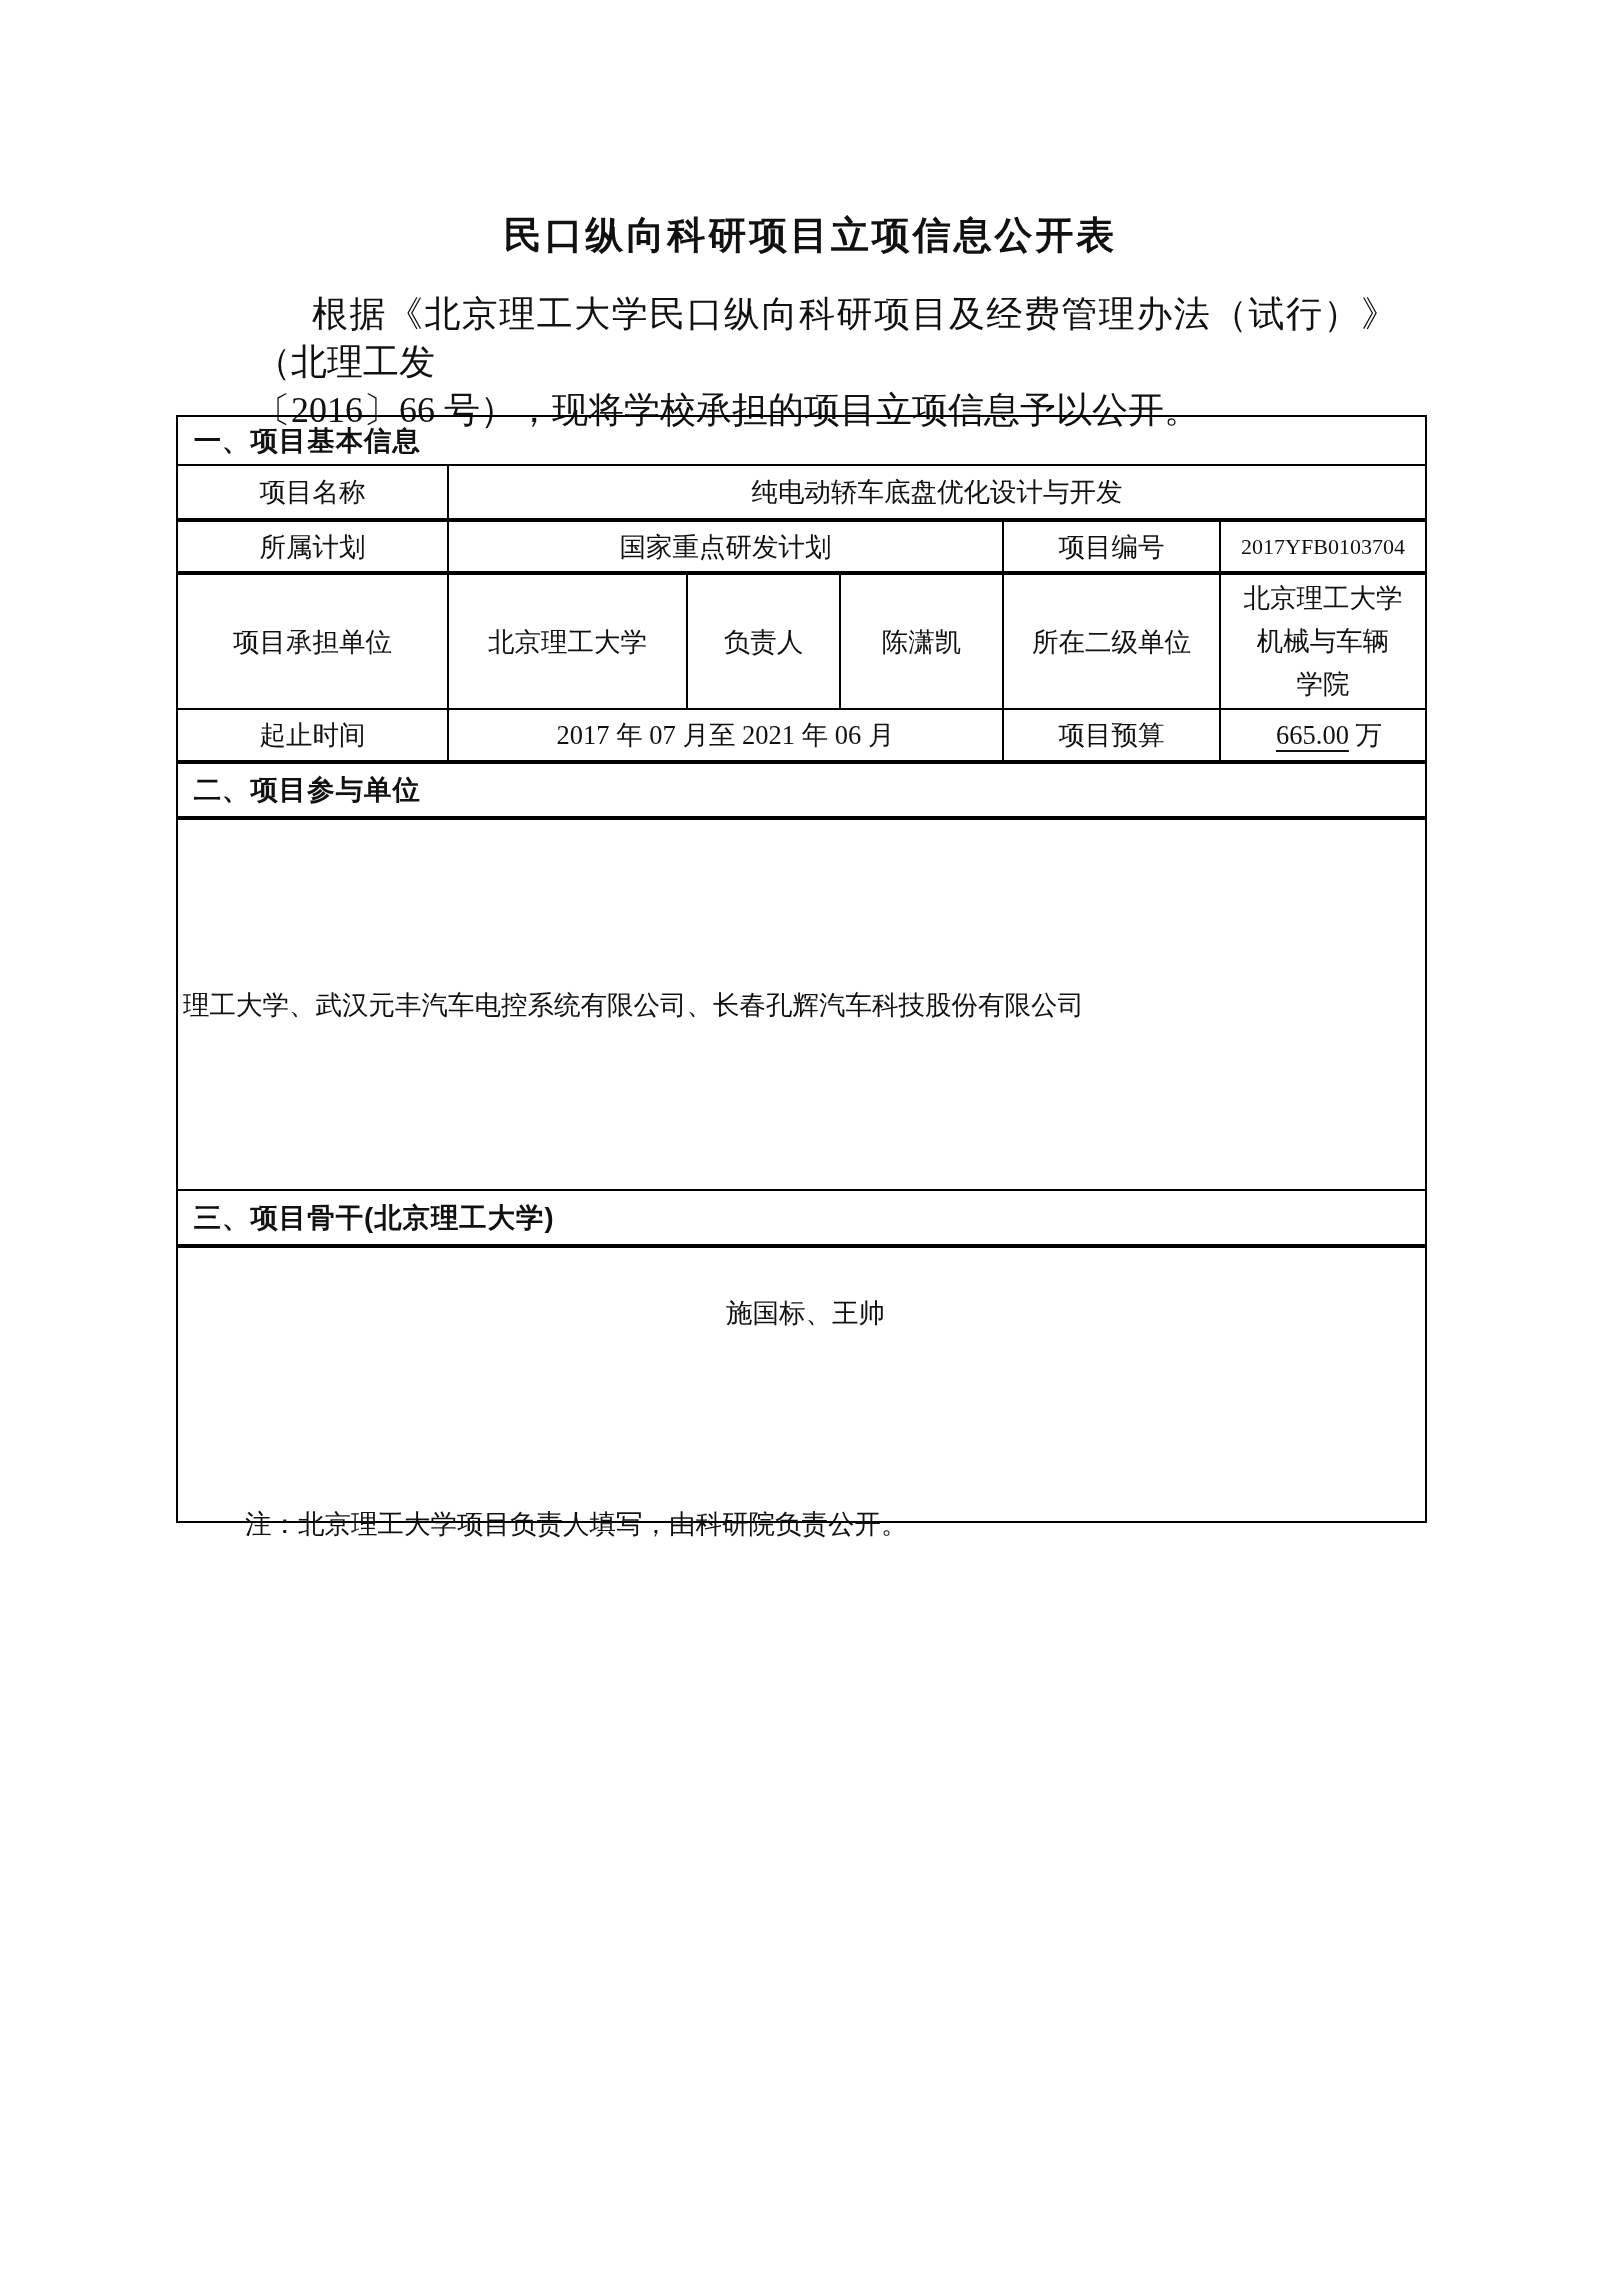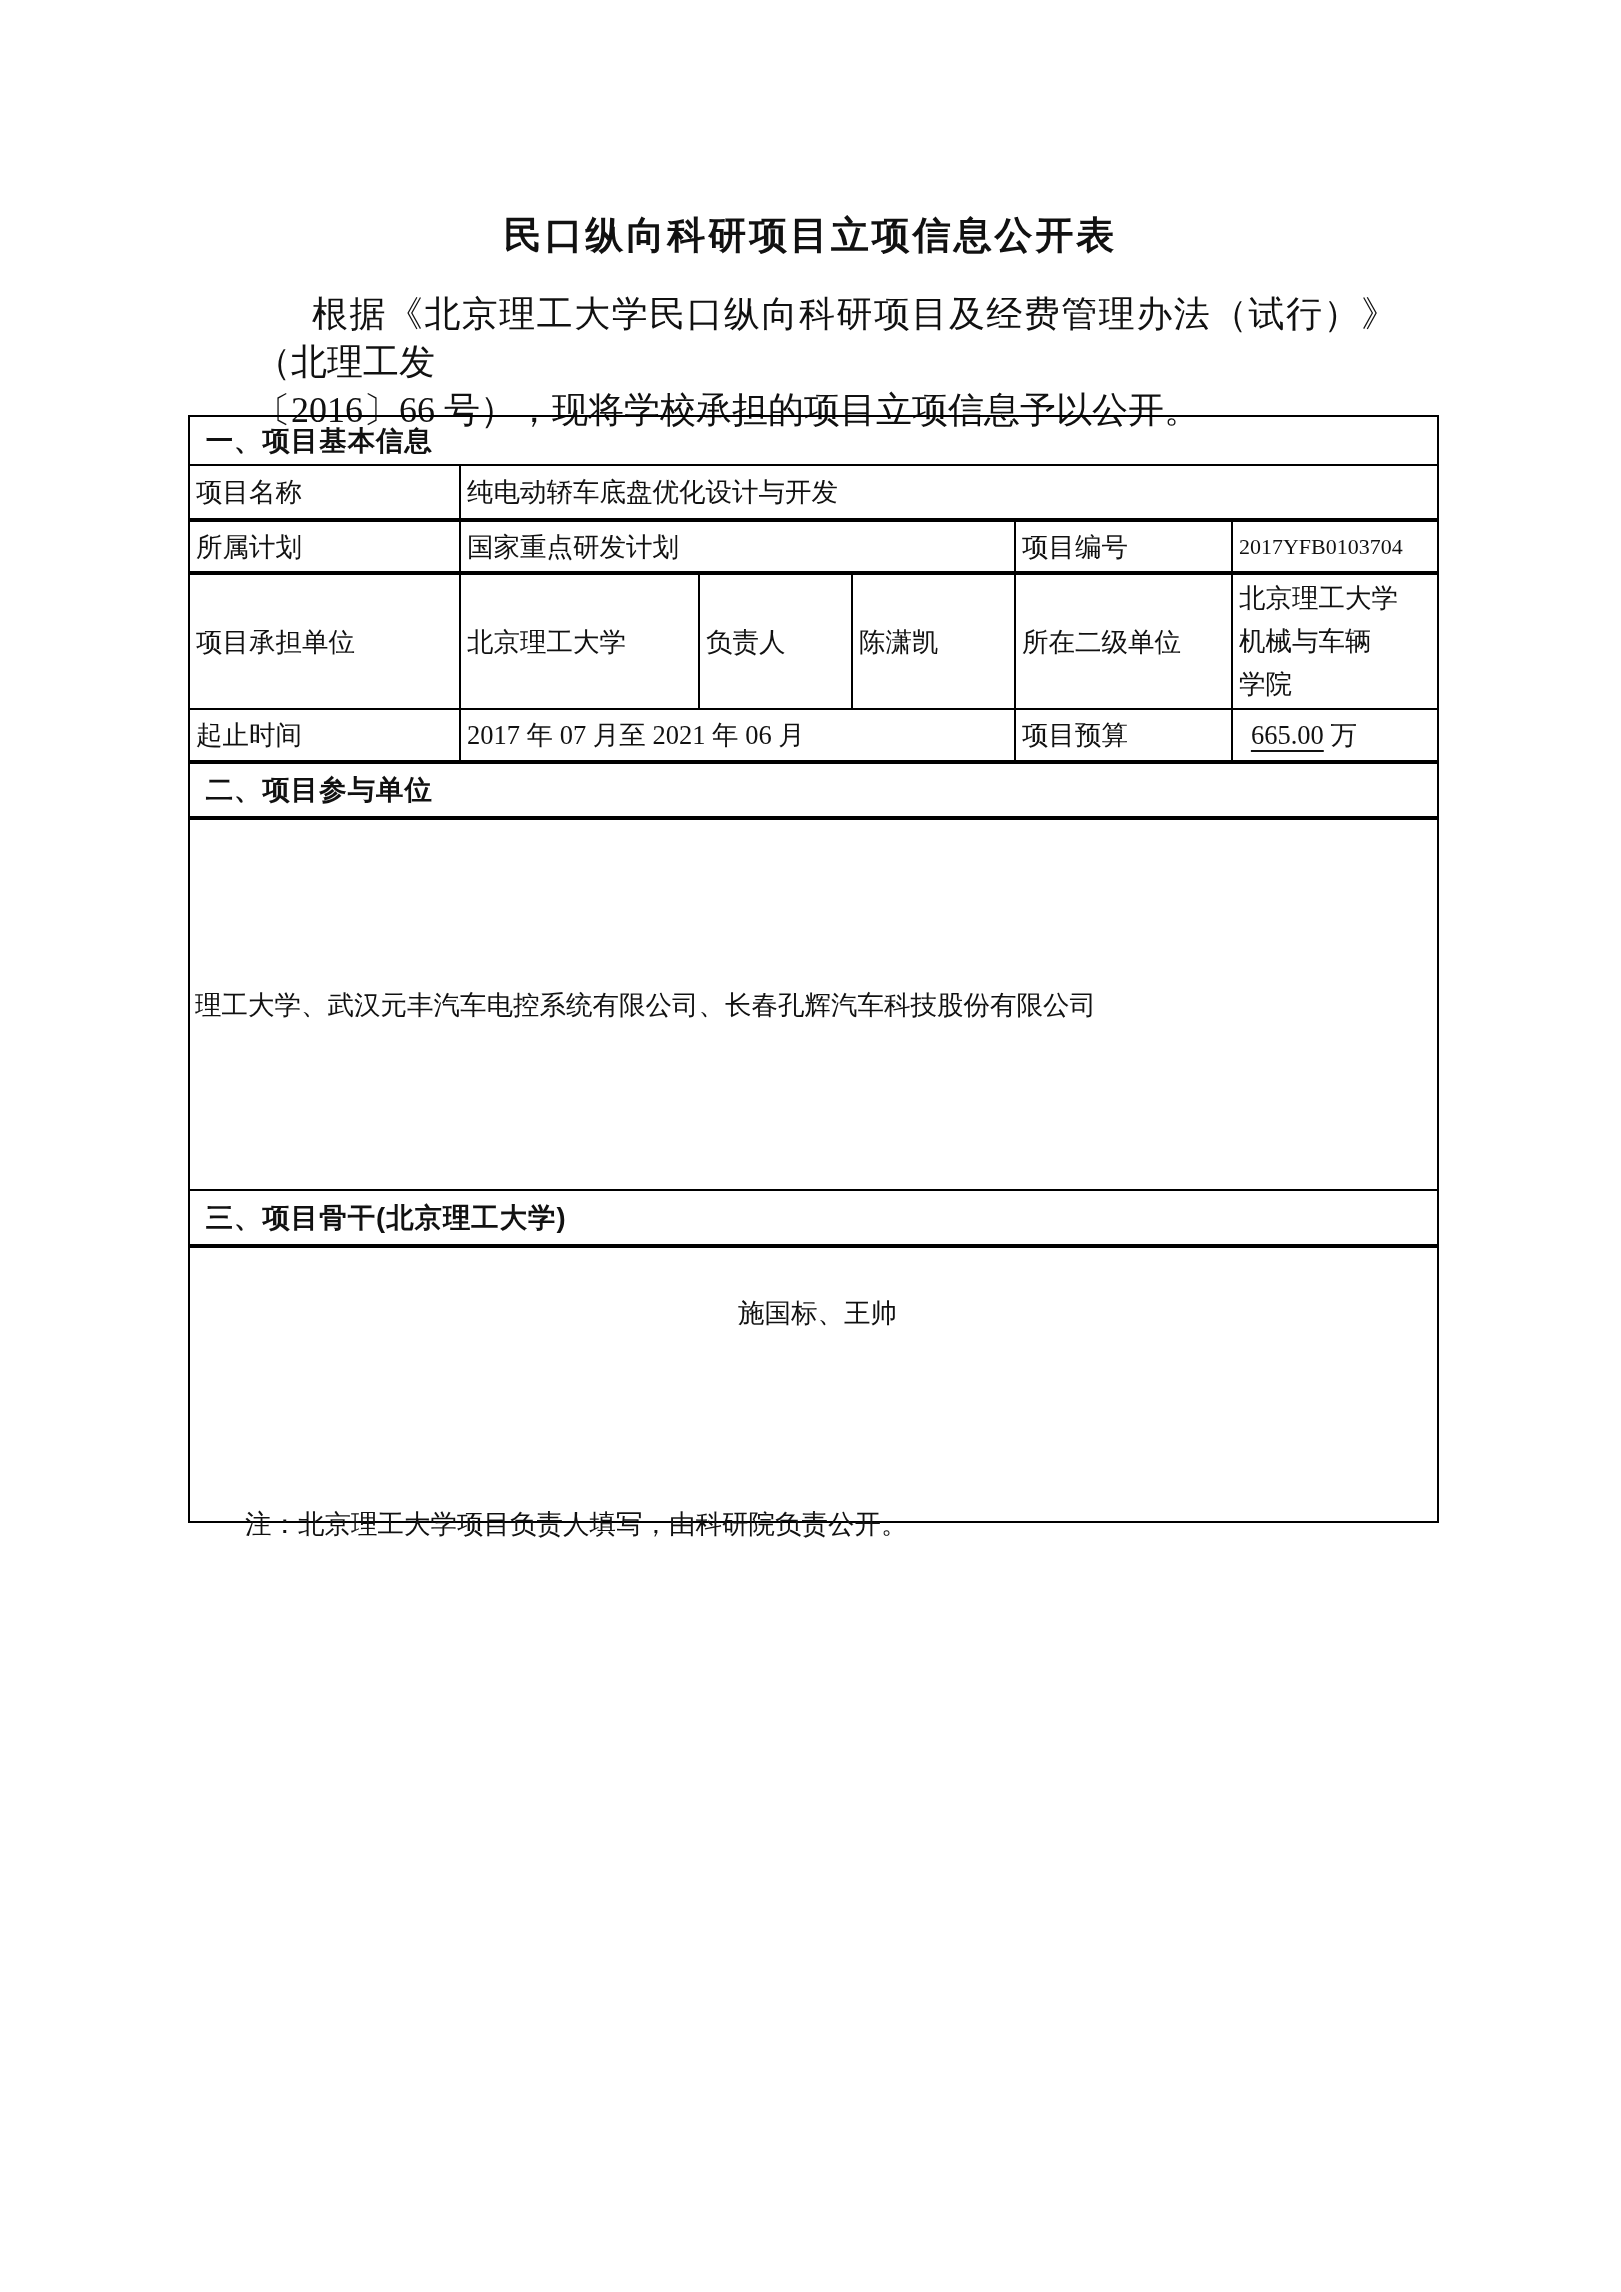--- a/index.html
+++ b/index.html
@@ -24,31 +24,31 @@
     top: 290px; left: 255px; width: 1142px;
     font-size: 36px;
     line-height: 48px;
     text-align: justify;
   }
   .intro .line { display: block; }
   .intro .line.indent { text-indent: 57px; }
 
   table.main {
     position: absolute;
-    top: 415px; left: 188px;
+    top: 415px; left: 176px;
     width: 1248px;
     border-collapse: collapse;
     table-layout: fixed;
     border: 2.9px solid #000;
     font-size: 26.5px;
   }
   td {
     border: 2px solid #000;
     vertical-align: middle;
-    text-align: left;
+    text-align: center;
     padding: 2px 5.9px;
     overflow: hidden;
   }
   tr.tb > td { border-bottom-width: 4.9px; }
   td.sec {
     text-align: left;
     font-weight: bold;
     font-family: "Liberation Sans", "DejaVu Sans", sans-serif;
     font-size: 27.4px;
     padding-left: 15.7px;

